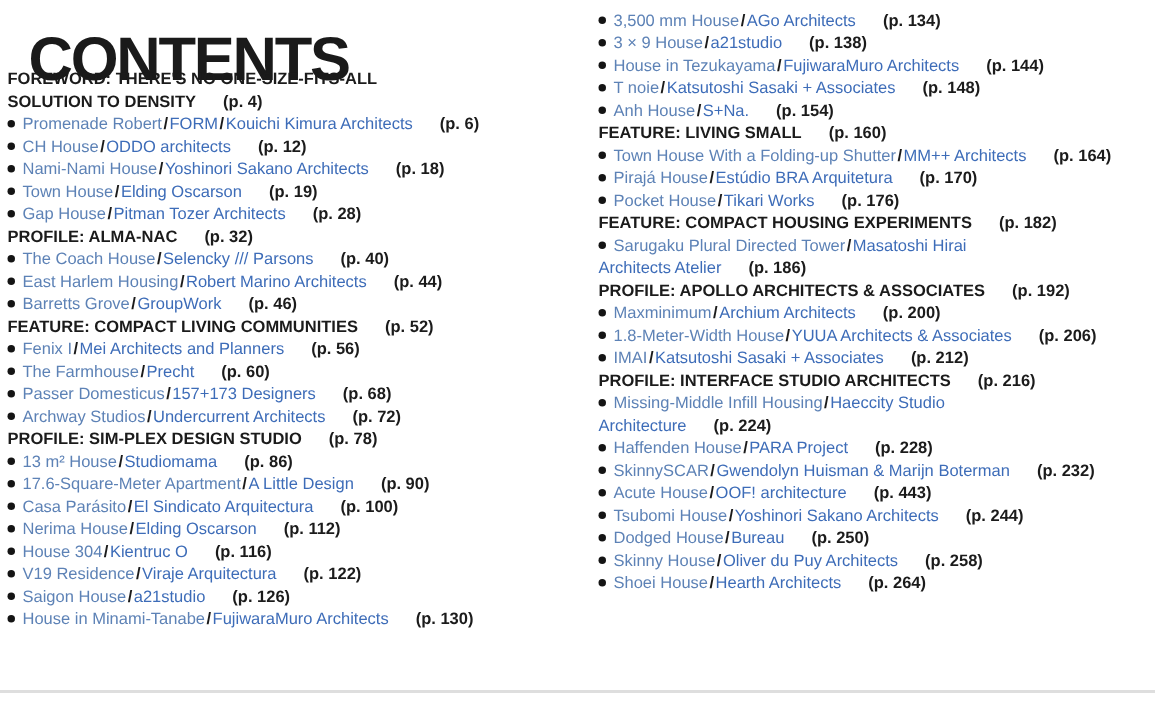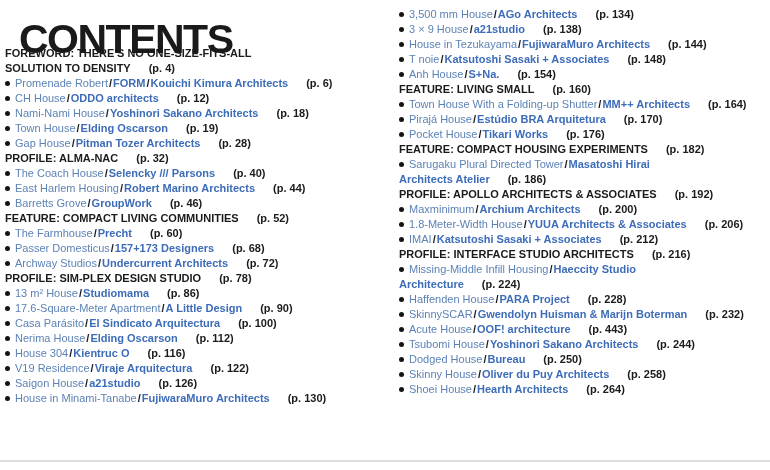--- a/index.html
+++ b/index.html
@@ -13,21 +13,21 @@
     font-size:41px;line-height:46px;font-weight:bold;letter-spacing:-1.5px;color:#1a1a1a;
   }
   .col{position:absolute;font-size:11px;line-height:15px;}
   .col.left{left:5px;top:46px;width:388px;}
   .col.right{left:399px;top:7px;width:371px;}
   .row{white-space:nowrap;}
   .hdr{font-weight:bold;color:#1b1b1b;}
   .pg{font-weight:bold;color:#1b1b1b;margin-left:2px;padding-left:16px;}
   .slash{font-weight:bold;color:#1b1b1b;margin:0 1px;}
   .house{color:var(--house-color,#5d82b6);}
-  .arch{color:var(--architect-color,#3d6cb8);font-weight:bold;}
+  .arch{color:var(--architect-color,#3d6cb8);}
   .bullet{
     display:inline-block;width:5px;height:5px;border-radius:50%;
     background:#141414;margin-right:5px;vertical-align:1.5px;
   }
   .edge{
     position:absolute;left:0;top:460px;width:770px;height:2px;
     background:var(--divider-color,#dedede);
   }
 </style>
 </head>
@@ -40,20 +40,21 @@
       <div class="row entry"><span class="bullet"></span><span class="house">Promenade Robert</span><span class="slash">/</span><span class="arch">FORM</span><span class="slash">/</span><span class="arch">Kouichi Kimura Architects</span><span class="pg">(p. 6)</span></div>
       <div class="row entry"><span class="bullet"></span><span class="house">CH House</span><span class="slash">/</span><span class="arch">ODDO architects</span><span class="pg">(p. 12)</span></div>
       <div class="row entry"><span class="bullet"></span><span class="house">Nami-Nami House</span><span class="slash">/</span><span class="arch">Yoshinori Sakano Architects</span><span class="pg">(p. 18)</span></div>
       <div class="row entry"><span class="bullet"></span><span class="house">Town House</span><span class="slash">/</span><span class="arch">Elding Oscarson</span><span class="pg">(p. 19)</span></div>
       <div class="row entry"><span class="bullet"></span><span class="house">Gap House</span><span class="slash">/</span><span class="arch">Pitman Tozer Architects</span><span class="pg">(p. 28)</span></div>
       <div class="row header"><span class="hdr">PROFILE: ALMA-NAC</span><span class="pg">(p. 32)</span></div>
       <div class="row entry"><span class="bullet"></span><span class="house">The Coach House</span><span class="slash">/</span><span class="arch">Selencky /// Parsons</span><span class="pg">(p. 40)</span></div>
       <div class="row entry"><span class="bullet"></span><span class="house">East Harlem Housing</span><span class="slash">/</span><span class="arch">Robert Marino Architects</span><span class="pg">(p. 44)</span></div>
       <div class="row entry"><span class="bullet"></span><span class="house">Barretts Grove</span><span class="slash">/</span><span class="arch">GroupWork</span><span class="pg">(p. 46)</span></div>
       <div class="row header"><span class="hdr">FEATURE: COMPACT LIVING COMMUNITIES</span><span class="pg">(p. 52)</span></div>
+      <div class="row entry"><span class="bullet"></span><span class="house">Fenix I</span><span class="slash">/</span><span class="arch">Mei Architects and Planners</span><span class="pg">(p. 56)</span></div>
       <div class="row entry"><span class="bullet"></span><span class="house">The Farmhouse</span><span class="slash">/</span><span class="arch">Precht</span><span class="pg">(p. 60)</span></div>
       <div class="row entry"><span class="bullet"></span><span class="house">Passer Domesticus</span><span class="slash">/</span><span class="arch">157+173 Designers</span><span class="pg">(p. 68)</span></div>
       <div class="row entry"><span class="bullet"></span><span class="house">Archway Studios</span><span class="slash">/</span><span class="arch">Undercurrent Architects</span><span class="pg">(p. 72)</span></div>
       <div class="row header"><span class="hdr">PROFILE: SIM-PLEX DESIGN STUDIO</span><span class="pg">(p. 78)</span></div>
       <div class="row entry"><span class="bullet"></span><span class="house">13 m² House</span><span class="slash">/</span><span class="arch">Studiomama</span><span class="pg">(p. 86)</span></div>
       <div class="row entry"><span class="bullet"></span><span class="house">17.6-Square-Meter Apartment</span><span class="slash">/</span><span class="arch">A Little Design</span><span class="pg">(p. 90)</span></div>
       <div class="row entry"><span class="bullet"></span><span class="house">Casa Parásito</span><span class="slash">/</span><span class="arch">El Sindicato Arquitectura</span><span class="pg">(p. 100)</span></div>
       <div class="row entry"><span class="bullet"></span><span class="house">Nerima House</span><span class="slash">/</span><span class="arch">Elding Oscarson</span><span class="pg">(p. 112)</span></div>
       <div class="row entry"><span class="bullet"></span><span class="house">House 304</span><span class="slash">/</span><span class="arch">Kientruc O</span><span class="pg">(p. 116)</span></div>
       <div class="row entry"><span class="bullet"></span><span class="house">V19 Residence</span><span class="slash">/</span><span class="arch">Viraje Arquitectura</span><span class="pg">(p. 122)</span></div>

